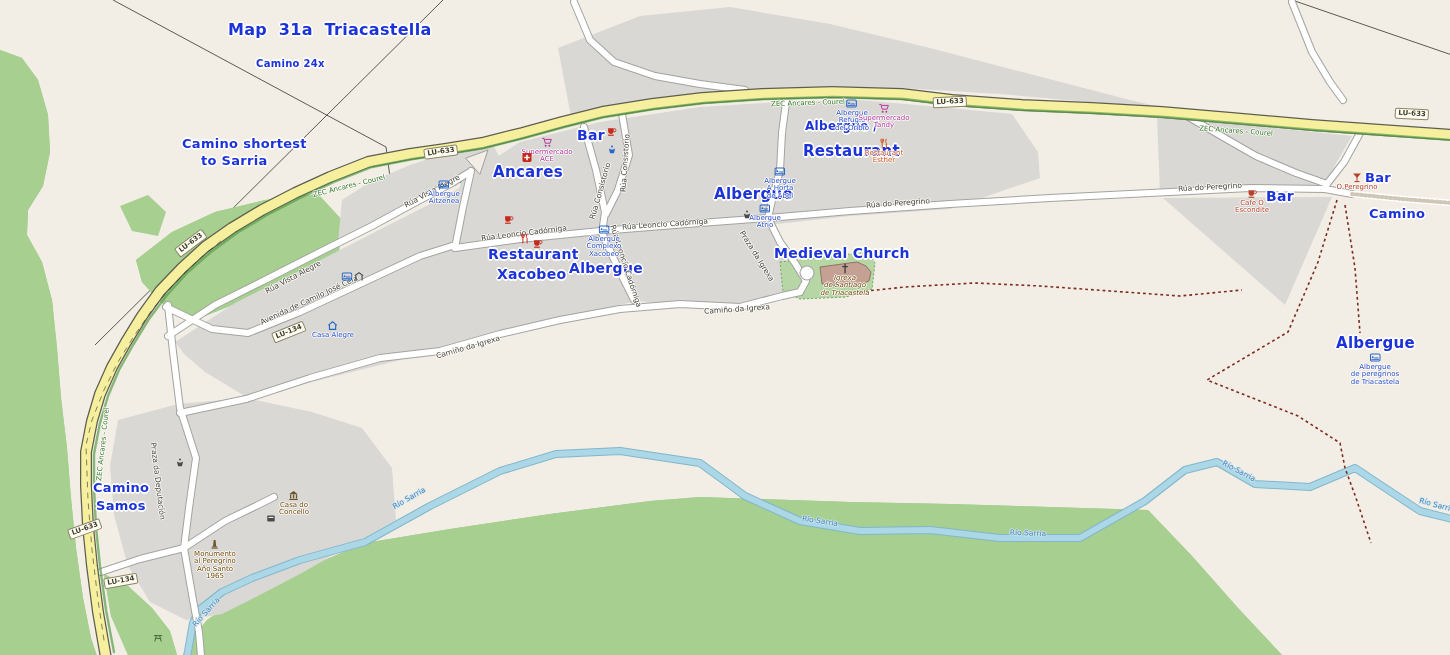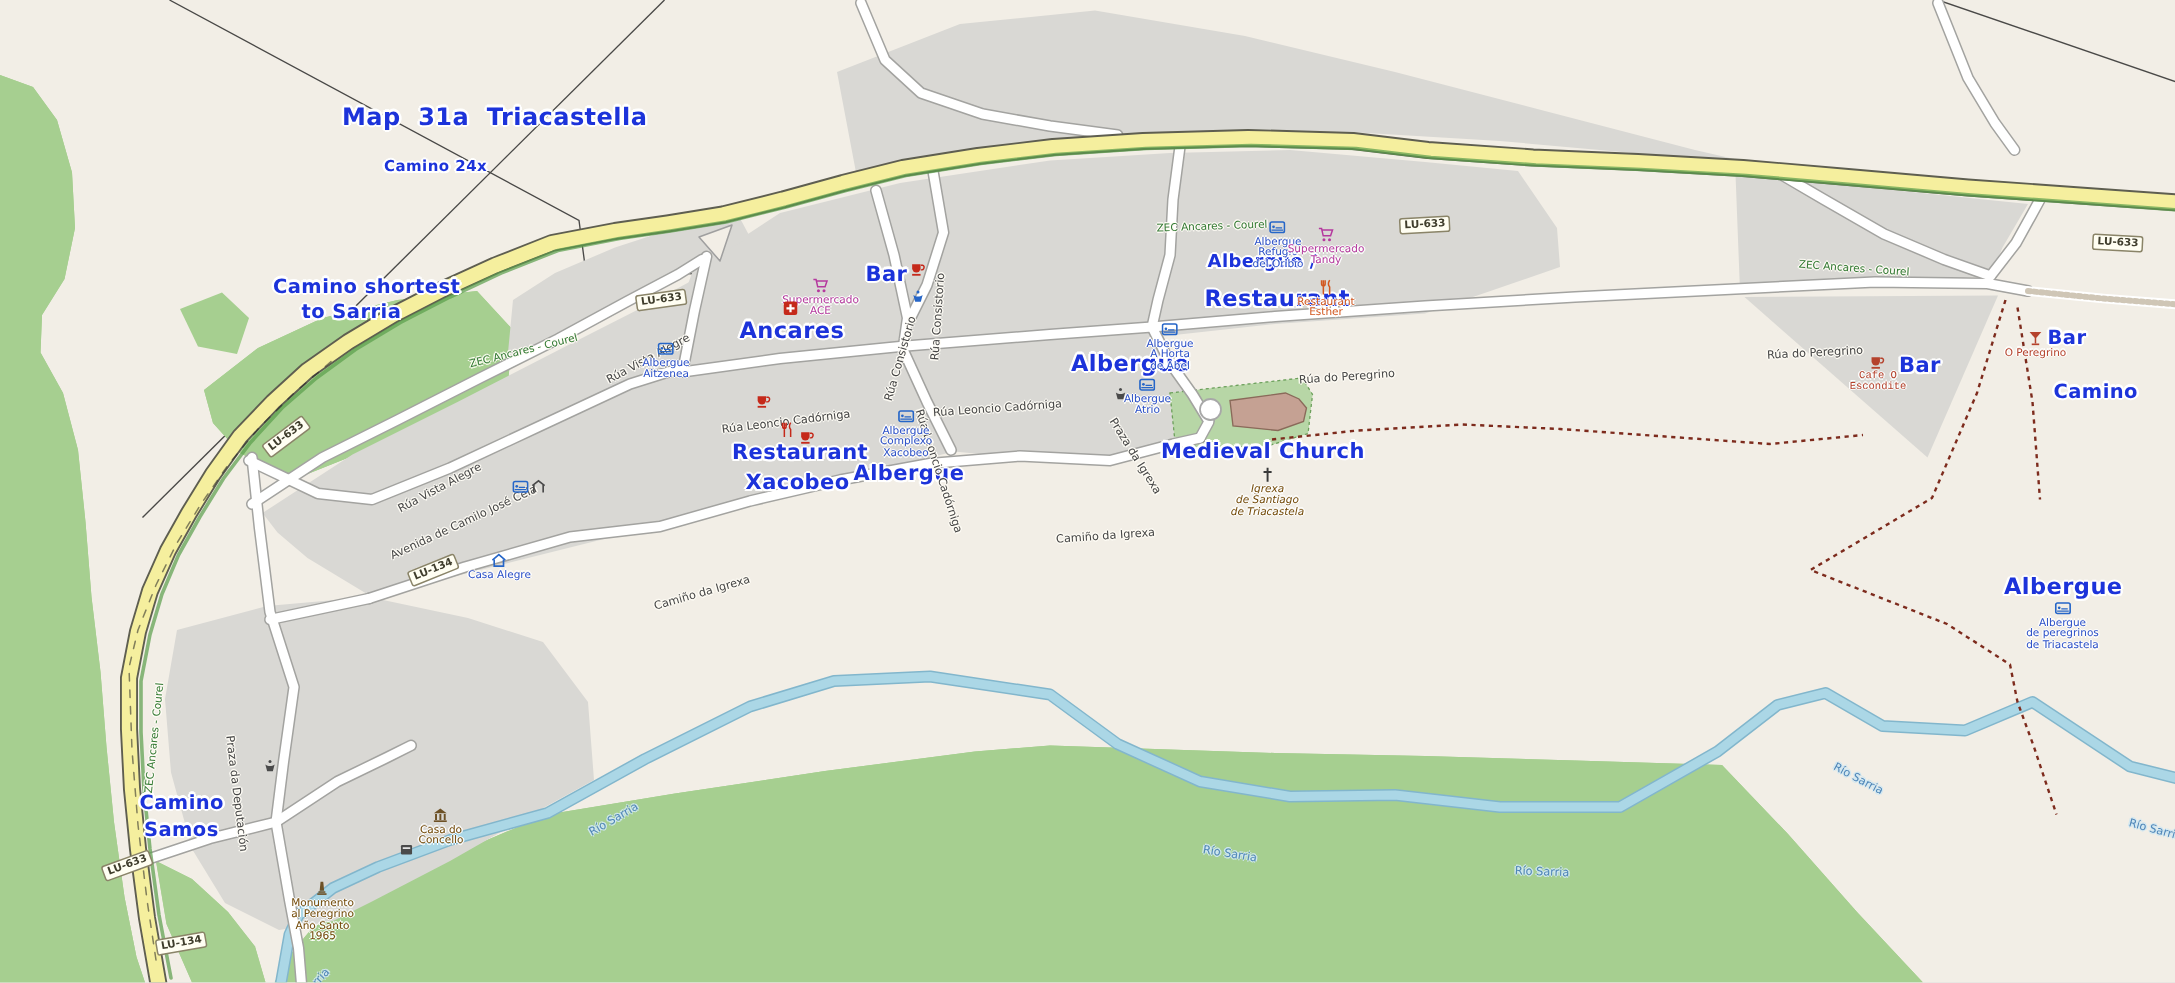--- a/index.html
+++ b/index.html
@@ -1,20 +1,20 @@
 <!DOCTYPE html>
 <html style="--annotation-blue: #1c33da; --poi-blue: #2b50c8; --supermarket-magenta: #b5399e; --restaurant-orange: #d2571f; --bar-red: #c5291a; --dark-red: #b5422c; --amenity-brown: #734a08; --water-blue: #4f86b8; --zec-green: #337a33; --street-label-gray: #454545; --road-yellow: #f5ef9e; --forest-green: #a6cf90; --residential-gray: #d9d8d4; --river-blue: #a9d6e6;"><head>
 <meta charset="utf-8">
 <title>Map 31a Triacastella</title>
 <style>
   html,body{margin:0;padding:0;background:#ddd;}
   #map{position:relative;width:1450px;height:655px;overflow:hidden;background:#f2eee6;
        font-family:"DejaVu Sans",sans-serif;}
   #map svg.base{position:absolute;left:0;top:0;}
-  #label-layer{position:absolute;left:0;top:0;width:1450px;height:476px;margin-top:48px;}
+  #label-layer{position:absolute;left:0;top:0;width:1450px;height:476px;}
   .anno{position:absolute;font-weight:700;color:var(--annotation-blue,#1c33da);white-space:pre;
         letter-spacing:.3px;
         text-shadow:-1px -1px 0 #fff,1px -1px 0 #fff,-1px 1px 0 #fff,1px 1px 0 #fff,
                     0 -1.6px 0 #fff,0 1.6px 0 #fff,-1.6px 0 0 #fff,1.6px 0 0 #fff;}
   .slabel,.zlabel,.wlabel{position:absolute;white-space:nowrap;
         text-shadow:-1px 0 0 #fffdf6,1px 0 0 #fffdf6,0 -1px 0 #fffdf6,0 1px 0 #fffdf6;}
   .slabel{font-size:7.5px;color:var(--street-label-gray,#454545);}
   .zlabel{font-size:7px;color:var(--zec-green,#337a33);}
   .wlabel{font-size:7.5px;color:var(--water-blue,#4f86b8);
         text-shadow:-1px 0 0 #cfe7f2,1px 0 0 #cfe7f2,0 -1px 0 #cfe7f2,0 1px 0 #cfe7f2;}
@@ -363,21 +363,21 @@
         </span>
       </div>
       <div class="poi" style="left: 359px; top: 270.5px; transform: translate(-50%, 0px);">
         <span class="picon">
           <svg width="11" height="11" viewBox="0 0 11 11">
             <path d="M1.4 4.8L5.5 1.6l4.1 3.2" fill="none" stroke="#4a4a4a" stroke-width="1.1"></path>
             <path d="M2.4 4.4v5M8.6 4.4v5" stroke="#4a4a4a" stroke-width="1.1"></path>
           </svg>
         </span>
       </div>
-      <div class="poi" style="left: 1252px; top: 187.5px; transform: translate(-50%, 0px); font-family: Liberation Mono, monospace;">
+      <div class="poi" style="left: 1252px; top: 187.5px; transform: translate(-50%, 0px);">
         <span class="picon">
           <svg width="11" height="11" viewBox="0 0 11 11">
             <path d="M1.6 2.2h5.6v2.7a2.8 2.8 0 0 1-5.6 0z" fill="#b5422c"></path>
             <path d="M7.4 2.8h1.2a1.5 1.5 0 0 1-1.3 2.9" fill="none" stroke="#b5422c" stroke-width="0.9"></path>
             <rect x="1.6" y="8.6" width="5.6" height="1.2" fill="#b5422c"></rect>
           </svg>
         </span>
         <div class="plines c-darkred">Cafe O<br>Escondite</div>
       </div>
       <div class="poi" style="left: 1357px; top: 171.5px; transform: translate(-50%, 0px);">

